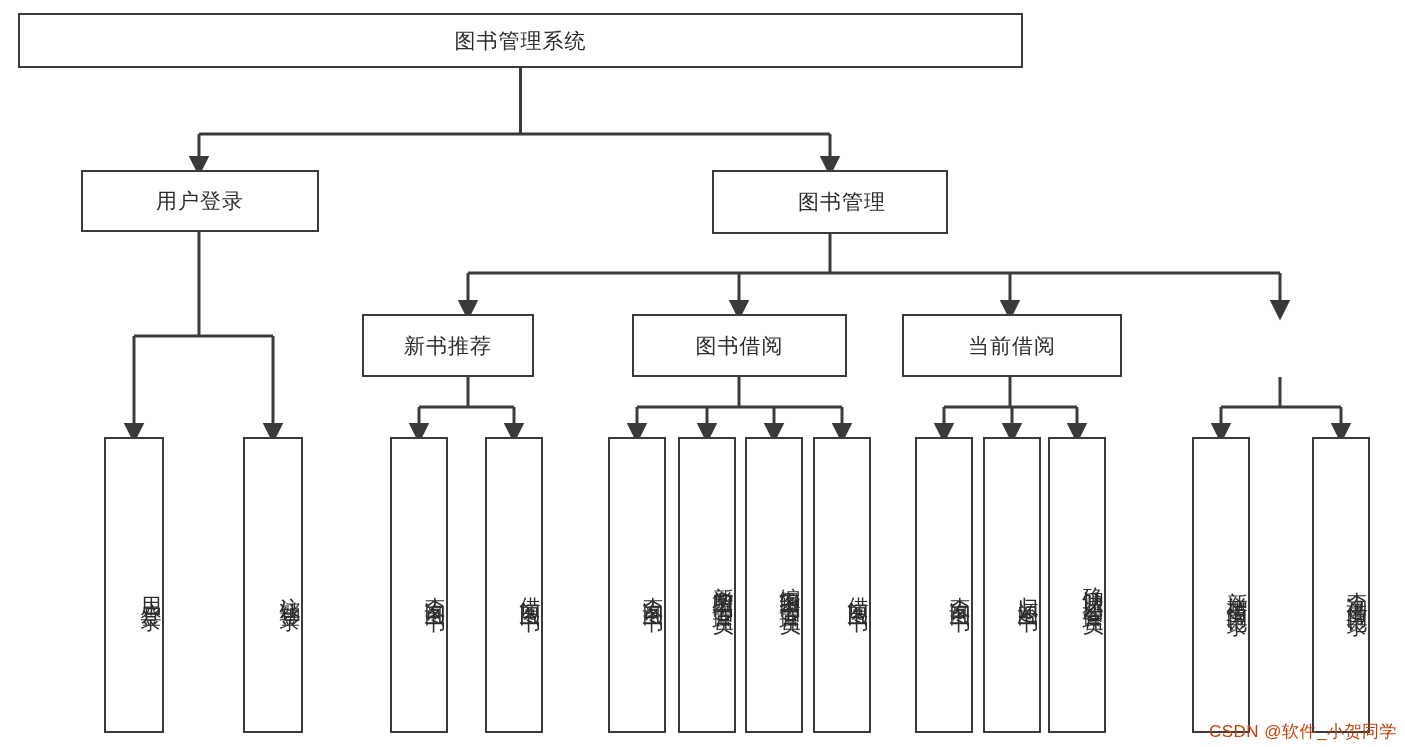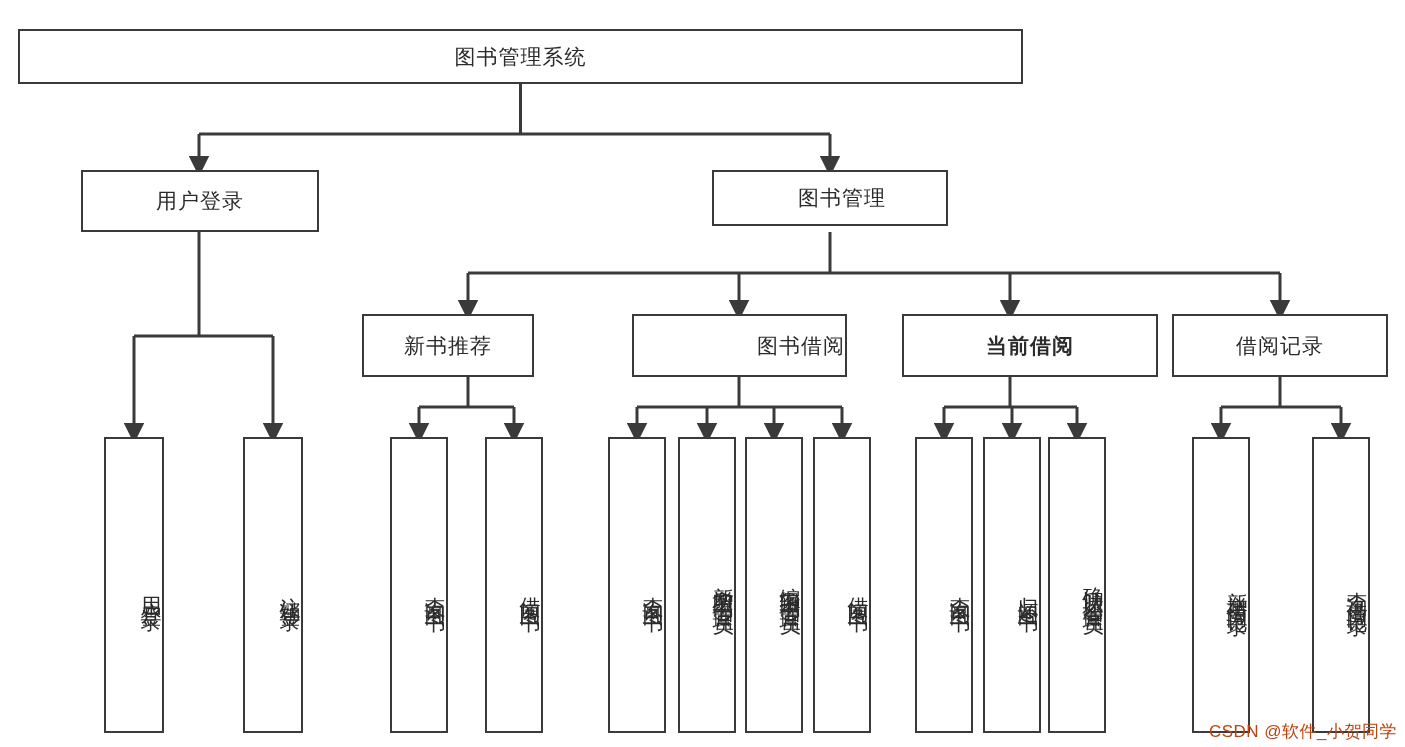--- a/index.html
+++ b/index.html
@@ -122,42 +122,39 @@
       <path d="M 1012 407 L 1012 433" marker-end="url(#arrow)"></path>
       <path d="M 1077 407 L 1077 433" marker-end="url(#arrow)"></path>
 
       <path d="M 1280 377 L 1280 407"></path>
       <path d="M 1221 407 L 1341 407"></path>
       <path d="M 1221 407 L 1221 433" marker-end="url(#arrow)"></path>
       <path d="M 1341 407 L 1341 433" marker-end="url(#arrow)"></path>
     </g>
   </svg>
 
-  <div class="node node-root" style="left:18px; top:13px; width:1005px; height:55px;margin-top:16px;">
+  <div class="node node-root" style="left:18px; top:13px; width:1005px; height:55px;">
     <span>图书管理系统</span>
   </div>
 
   <div class="node node-h" style="left:81px; top:170px; width:238px; height:62px;">
     <span>用户登录</span>
   </div>
-  <div class="node node-h" style="left:712px; top:170px; width:236px; height:56px;padding-left:24px;">
+  <div class="node node-h" style="left:712px; top:170px; width:236px; height:64px;padding-left:24px;">
     <span>图书管理</span>
   </div>
 
   <div class="node node-h" style="left:362px; top:314px; width:172px; height:63px;">
     <span>新书推荐</span>
   </div>
-  <div class="node node-h" style="left:632px; top:314px; width:215px; height:63px;justify-content:flex-end;">
+  <div class="node node-h" style="left:632px; top:314px; width:215px; height:63px;">
     <span>图书借阅</span>
   </div>
-  <div class="node node-h" style="left:902px; top:314px; width:256px; height:63px;font-weight:bold;">
+  <div class="node node-h" style="left:902px; top:314px; width:220px; height:63px;">
     <span>当前借阅</span>
-  </div>
-  <div class="node node-h" style="left:1172px; top:314px; width:216px; height:63px;">
-    <span>借阅记录</span>
   </div>
 
   <div class="node node-v" style="left:104px; top:437px; width:60px; height:296px;">
     <span>用户登录</span>
   </div>
   <div class="node node-v" style="left:243px; top:437px; width:60px; height:296px;">
     <span>注销登录</span>
   </div>
 
   <div class="node node-v" style="left:390px; top:437px; width:58px; height:296px;">

